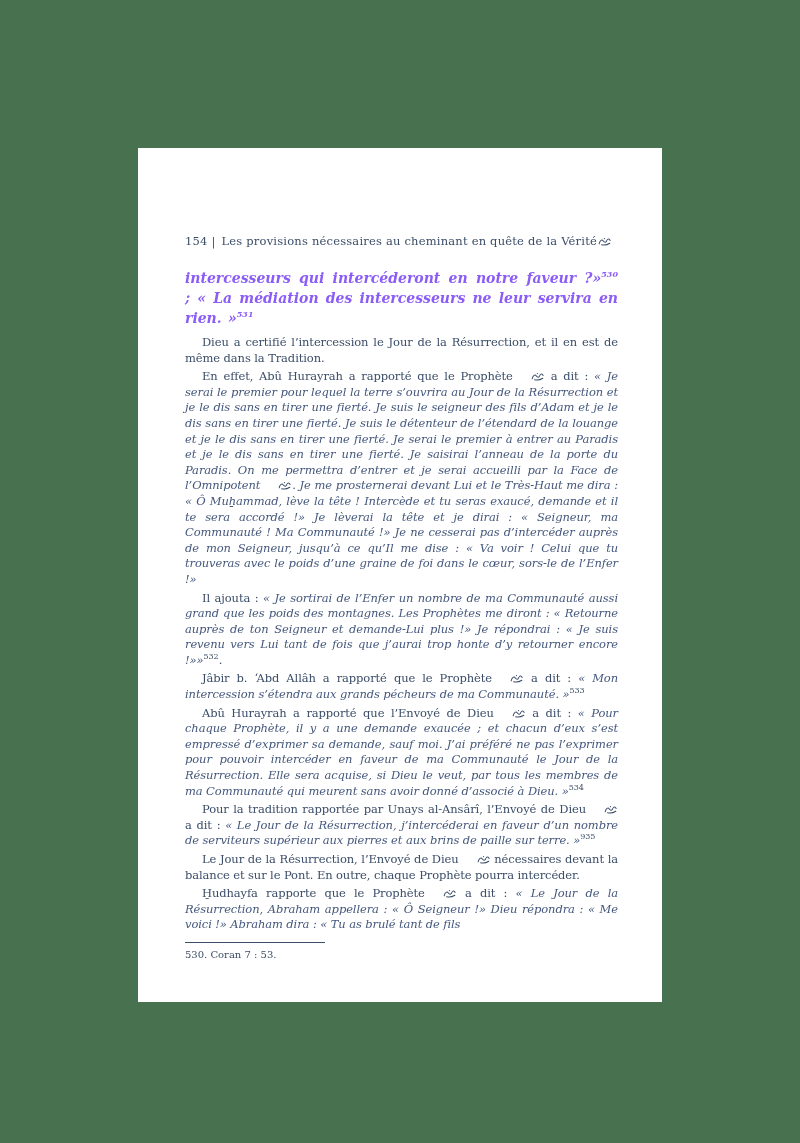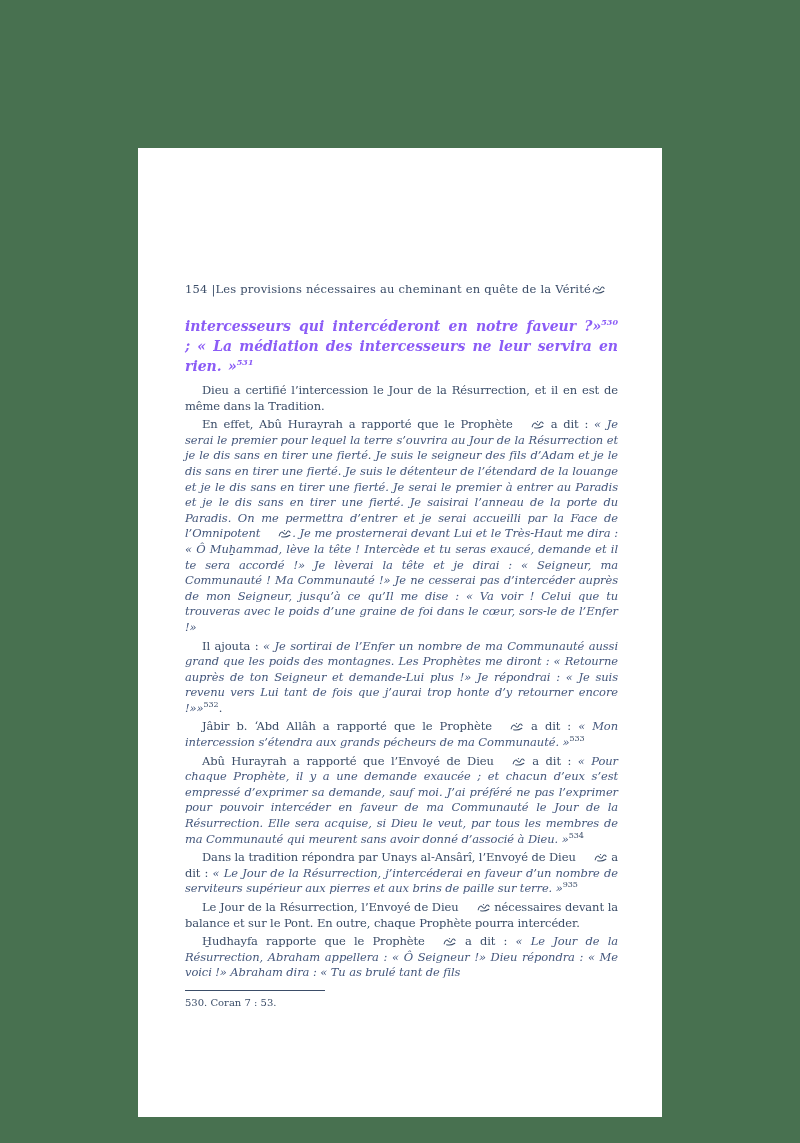--- a/index.html
+++ b/index.html
@@ -5,35 +5,35 @@
   html,body{margin:0;padding:0;}
   body{
     width:800px;height:1143px;
     background:#487150;
     position:relative;
     font-family:"DejaVu Serif", serif;
     overflow:hidden;
   }
   .sheet{
     position:absolute;left:138px;top:148px;
-    width:524px;height:969px;
+    width:524px;height:854px;
     background:#ffffff;
     overflow:hidden;
   }
   .inner{
     padding:86px 44px 0 47px;
   }
   .pg-header{
     display:flex;align-items:baseline;
     color:#3b4d68;
     font-size:11.5px;letter-spacing:.2px;
     margin-bottom:2px;
   }
   .pg-num{flex:0 0 auto;}
-  .pg-title{flex:1;text-align:left;white-space:nowrap;margin-top:48px;}
+  .pg-title{flex:1;text-align:center;white-space:nowrap;}
   .hon{
     display:inline-block;
     color:#3b4d68;
     margin:0 1px;
     transform:translateY(1px);
   }
   .lead{
     color:#8b5cf6;
     font-weight:bold;font-style:italic;
     font-size:14px;line-height:20px;
@@ -115,21 +115,21 @@
     <circle cx="11" cy="2" r="1.1" fill="currentColor"></circle>
   </svg></span><span class="ro"> a dit : </span><span class="it">« Mon intercession s’étendra aux grands pécheurs de ma Communauté. »</span><span class="sup">533</span></div>
         <div class="para"><span class="ro">Abû Hurayrah a rapporté que l’Envoyé de Dieu</span><span class="hon"><svg viewBox="0 0 22 14" width="13" height="9" aria-hidden="true">
     <g fill="none" stroke="currentColor" stroke-width="1.7" stroke-linecap="round">
       <path d="M2 11 C3 5 7 3 9 6 C11 9 14 9 15 5"></path>
       <path d="M6 12.5 C10 13.5 16 12.5 20 10"></path>
       <path d="M16 3.5 C18 2 20 3 20.5 5.5"></path>
     </g>
     <circle cx="11" cy="2" r="1.1" fill="currentColor"></circle>
   </svg></span><span class="ro"> a dit : </span><span class="it">« Pour chaque Prophète, il y a une demande exaucée ; et chacun d’eux s’est empressé d’exprimer sa demande, sauf moi. J’ai préféré ne pas l’exprimer pour pouvoir intercéder en faveur de ma Communauté le Jour de la Résurrection. Elle sera acquise, si Dieu le veut, par tous les membres de ma Communauté qui meurent sans avoir donné d’associé à Dieu. »</span><span class="sup">534</span></div>
-        <div class="para"><span class="ro">Dans la tradition répondra par Unays al-Ansârî, l’Envoyé de Dieu</span><span class="hon"><svg viewBox="0 0 22 14" width="13" height="9" aria-hidden="true">
+        <div class="para"><span class="ro">Pour la tradition rapportée par Unays al-Ansârî, l’Envoyé de Dieu</span><span class="hon"><svg viewBox="0 0 22 14" width="13" height="9" aria-hidden="true">
     <g fill="none" stroke="currentColor" stroke-width="1.7" stroke-linecap="round">
       <path d="M2 11 C3 5 7 3 9 6 C11 9 14 9 15 5"></path>
       <path d="M6 12.5 C10 13.5 16 12.5 20 10"></path>
       <path d="M16 3.5 C18 2 20 3 20.5 5.5"></path>
     </g>
     <circle cx="11" cy="2" r="1.1" fill="currentColor"></circle>
   </svg></span><span class="ro"> a dit : </span><span class="it">« Le Jour de la Résurrection, j’intercéderai en faveur d’un nombre de serviteurs supérieur aux pierres et aux brins de paille sur terre. »</span><span class="sup">935</span></div>
         <div class="para"><span class="ro">Le Jour de la Résurrection, l’Envoyé de Dieu</span><span class="hon"><svg viewBox="0 0 22 14" width="13" height="9" aria-hidden="true">
     <g fill="none" stroke="currentColor" stroke-width="1.7" stroke-linecap="round">
       <path d="M2 11 C3 5 7 3 9 6 C11 9 14 9 15 5"></path>

